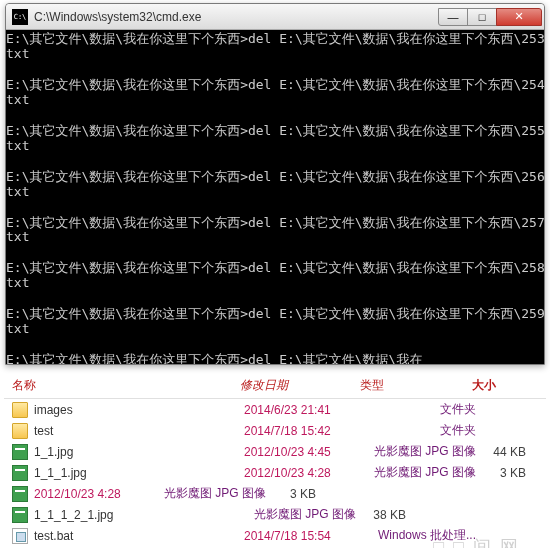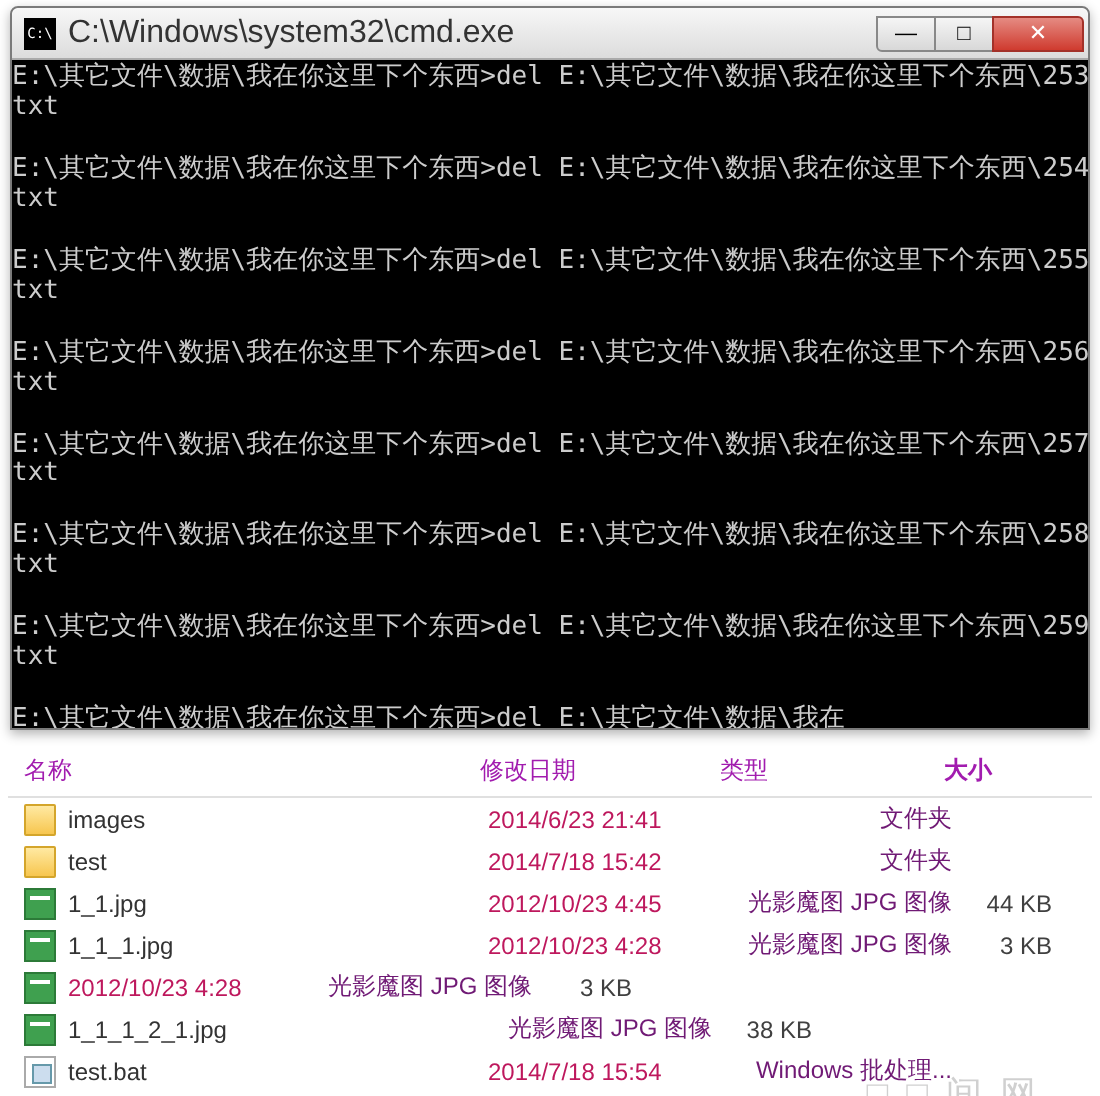--- a/index.html
+++ b/index.html
@@ -3,35 +3,35 @@
 <meta charset="utf-8">
 <style>
 * { margin: 0; padding: 0; box-sizing: border-box; }
 body { font-family: "Microsoft YaHei", "SimSun", sans-serif; background: #fff; font-size: 12px; }
 
 
 .cmd-window { margin: 3px 5px 0 5px; border: 1px solid #7a7a7a; border-radius: 4px 4px 0 0; box-shadow: 0 2px 6px rgba(0,0,0,0.3); }
 .titlebar { background: linear-gradient(#f7f7f7, #dcdcdc); height: 26px; display: flex; align-items: center; border-radius: 4px 4px 0 0; border-bottom: 1px solid #aaa; }
 .app-icon { width: 16px; height: 16px; background: #000; margin: 0 6px; display: inline-flex; align-items: center; justify-content: center; }
 .app-icon::after { content: "C:\\"; color: #fff; font-size: 7px; font-family: monospace; }
-.title-text { font-size: 16px; color: #333; flex: 1; }
+.title-text { font-size: 12px; color: #333; flex: 1; }
 .win-controls { display: flex; margin-right: 2px; }
 .win-btn { width: 30px; height: 18px; border: 1px solid #888; display: flex; align-items: center; justify-content: center; font-size: 11px; background: linear-gradient(#f5f5f5,#d8d8d8); margin-left: -1px; }
 .win-btn.close-btn { background: linear-gradient(#e58b82,#cf3b2f); border-color: #a33129; color: #fff; border-radius: 0 3px 0 0; width: 46px; }
 .win-btn.min-btn { border-radius: 0 0 0 3px; }
 
 .cmd-body { background: #000; color: #ccc; font-family: "NSimSun","SimSun",monospace; font-size: 13px; line-height: 1.15; padding: 2px 2px 2px 0; height: 334px; overflow: hidden; }
 .cmd-line { white-space: nowrap; }
 .blank { height: 16px; }
 
 
 .explorer { padding: 6px 4px 0 4px; font-size: 12px; color: #333; }
-.columns { display: flex; border-bottom: 1px solid #e0e0e0; padding: 6px 0 4px 0; color: #a21caf; }
+.columns { display: flex; border-bottom: 1px solid #e0e0e0; padding: 6px 0 4px 0; color: #b91c1c; }
 .col-name { width: 236px; padding-left: 8px; }
-.col-date { width: 120px; }
+.col-date { width: 120px; font-style: italic; }
 .col-type { width: 112px; }
 .col-size { width: 60px; text-align: left; font-weight: bold; }
 
 .file-row { display: flex; align-items: center; height: 21px; padding-left: 8px; }
 .file-icon { width: 16px; height: 16px; margin-right: 6px; flex-shrink: 0; }
 .folder-icon { background: linear-gradient(#ffe9a2,#f7c64f); border: 1px solid #d4a52b; border-radius: 1px; }
 .jpg-icon { background: #3fa04f; border: 1px solid #2c7a38; position: relative; }
 .jpg-icon::after { content: ""; position: absolute; top: 3px; left: 2px; width: 10px; height: 2px; background: #fff; }
 .bat-icon { background: #fff; border: 1px solid #aaa; position: relative; }
 .bat-icon::after { content: ""; position: absolute; top: 3px; left: 3px; width: 8px; height: 8px; border: 1px solid #69a; background: #cde; }

